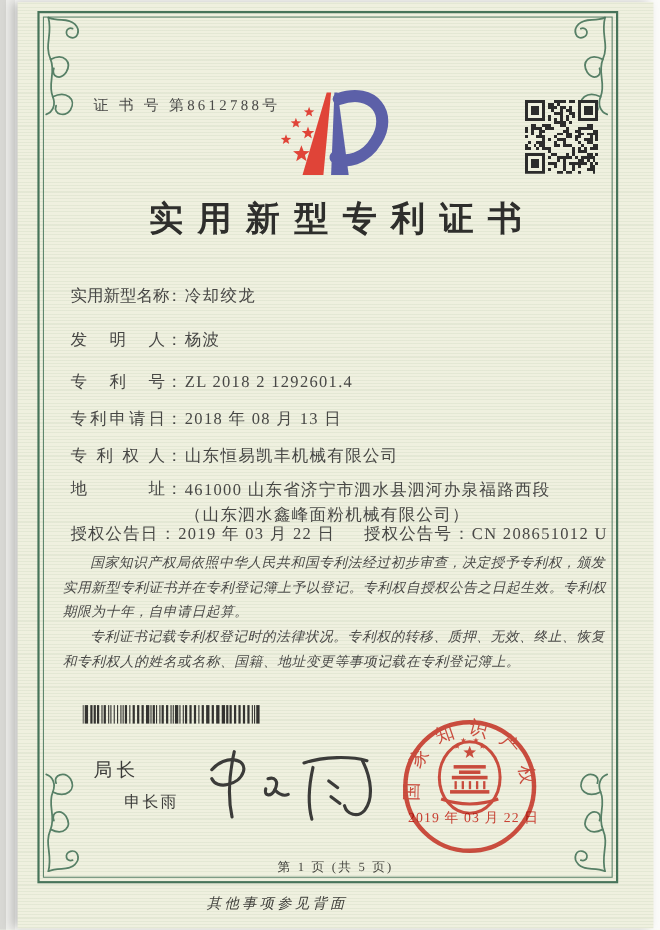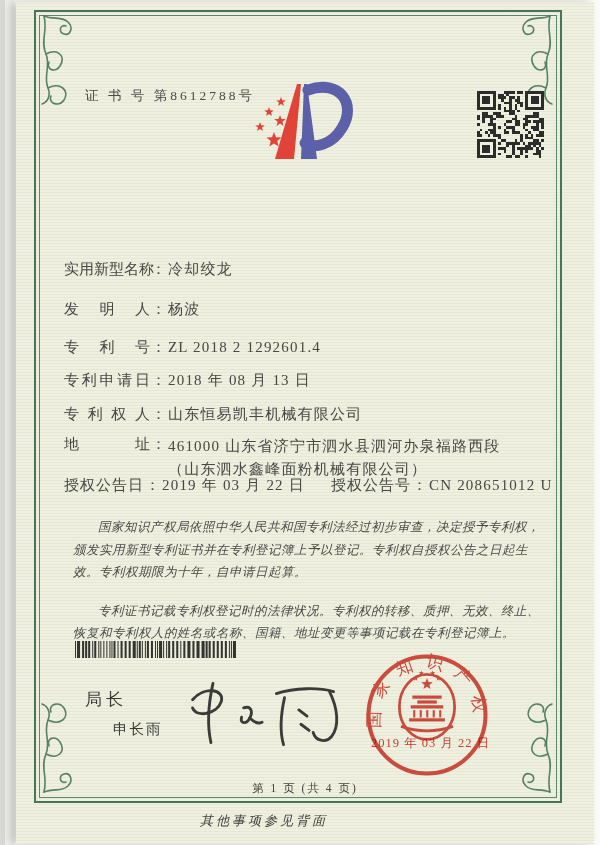--- a/index.html
+++ b/index.html
@@ -21,31 +21,31 @@
     font-size:31px;font-weight:700;letter-spacing:13px;text-indent:13px;color:#2e2e2c;}
   .frow{position:absolute;left:48px;font-size:15px;color:#474745;white-space:nowrap;}
   .flabel{display:inline-block;width:86px;text-align:justify;text-align-last:justify;}
   .flabel.nojust{width:auto;text-align:left;text-align-last:auto;letter-spacing:1px;}
   .fcolon{margin:0 2px 0 1px;}
   .fvalue{letter-spacing:1.2px;}
   .fvalue.wrap{display:inline-block;width:360px;vertical-align:top;white-space:normal;line-height:1.55;}
   .pair2{margin-left:26px;}
   .paras{position:absolute;left:41px;top:498px;width:504px;font-size:12.5px;line-height:1.8;
     color:#4a4a48;font-style:italic;letter-spacing:.5px;}
-  .paras p{margin:16px;text-indent:2em;}
+  .paras p{margin:0;text-indent:2em;}
   .barcode{position:absolute;left:59px;top:639px;width:162px;height:17px;}
   .signer-title{position:absolute;left:69px;top:686px;font-size:17px;letter-spacing:4px;color:#3b3b39;}
   .signer-name{position:absolute;left:69px;top:718px;font-size:14.5px;letter-spacing:2px;color:#3b3b39;margin-left:28px;}
   .signature{position:absolute;left:152px;top:674px;width:184px;height:74px;}
   .seal{position:absolute;left:346px;top:648px;width:130px;height:130px;mix-blend-mode:multiply;opacity:.93;}
   .seal-date{position:absolute;left:355px;top:733px;font-size:12.5px;letter-spacing:1px;
     color:var(--seal-red,#cf4437);z-index:3;mix-blend-mode:multiply;}
   .page-no{position:absolute;left:0;top:779px;width:100%;text-align:center;font-size:11.5px;
     letter-spacing:2px;color:#45453f;}
-  .back-note{position:absolute;left:184px;top:810px;font-size:13px;font-style:italic;
+  .back-note{position:absolute;left:172px;top:810px;font-size:13px;font-style:italic;
     letter-spacing:3px;color:#3f3f3b;font-family:Liberation Serif, serif;}
   svg text{font-family:"Liberation Serif","DejaVu Serif",serif;}
 </style>
 </head>
 <body>
 
 <div class="paper">
 
   <div class="frame"></div>
 
@@ -298,20 +298,21 @@
       <rect x="22" y="23" width="1" height="1" fill="#2c2c2c"></rect>
       <rect x="23" y="23" width="1" height="1" fill="#2c2c2c"></rect>
       <rect x="11" y="24" width="1" height="1" fill="#2c2c2c"></rect>
       <rect x="12" y="24" width="1" height="1" fill="#2c2c2c"></rect>
       <rect x="14" y="24" width="1" height="1" fill="#2c2c2c"></rect>
       <rect x="15" y="24" width="1" height="1" fill="#2c2c2c"></rect>
       <rect x="18" y="24" width="1" height="1" fill="#2c2c2c"></rect>
       <rect x="23" y="24" width="1" height="1" fill="#2c2c2c"></rect>
     </svg>
 
+  <div class="title">实用新型专利证书</div>
 
   <div class="frow" style="top:258px">
     <span class="flabel">实用新型名称</span><span class="fcolon">：</span><span class="fvalue">冷却绞龙</span>
   </div>
   <div class="frow" style="top:298px">
     <span class="flabel">发明人</span><span class="fcolon">：</span><span class="fvalue">杨波</span>
   </div>
   <div class="frow" style="top:336px">
     <span class="flabel">专利号</span><span class="fcolon">：</span><span class="fvalue">ZL 2018 2 1292601.4</span>
   </div>
@@ -420,15 +421,15 @@
       <rect x="71" y="74" width="2.6" height="9" stroke="none"></rect>
       <rect x="79" y="74" width="2.6" height="9" stroke="none"></rect>
       <rect x="87" y="74" width="2.6" height="9" stroke="none"></rect>
       <rect x="95" y="74" width="2.6" height="9" stroke="none"></rect>
       <rect x="58" y="84" width="44" height="4" stroke="none"></rect>
       <path d="M48,94 Q80,105 112,94" fill="none" stroke-width="3.4"></path>
     </g>
   </svg>
   <div class="seal-date">2019 年 03 月 22 日</div>
 
-  <div class="page-no">第 1 页 (共 4 页)</div>
+  <div class="page-no">第 1 页 (共 5 页)</div>
   <div class="back-note">其他事项参见背面</div>
 </div>
 
 </body></html>

